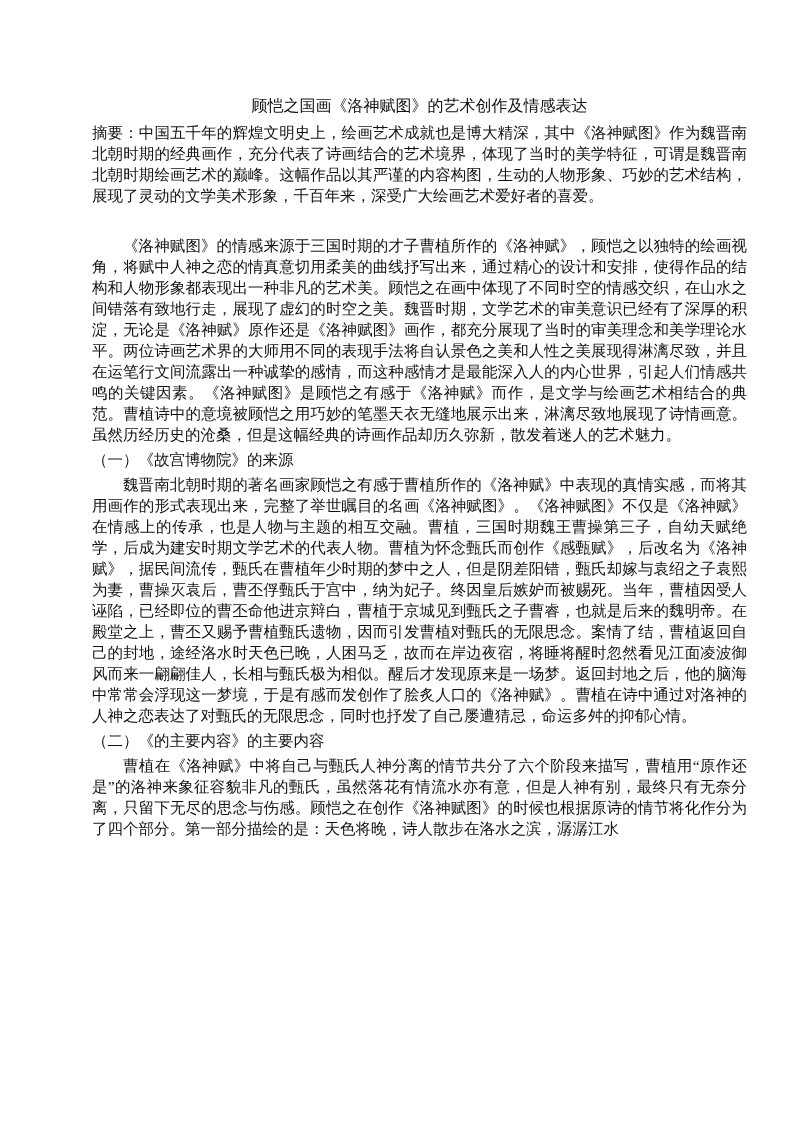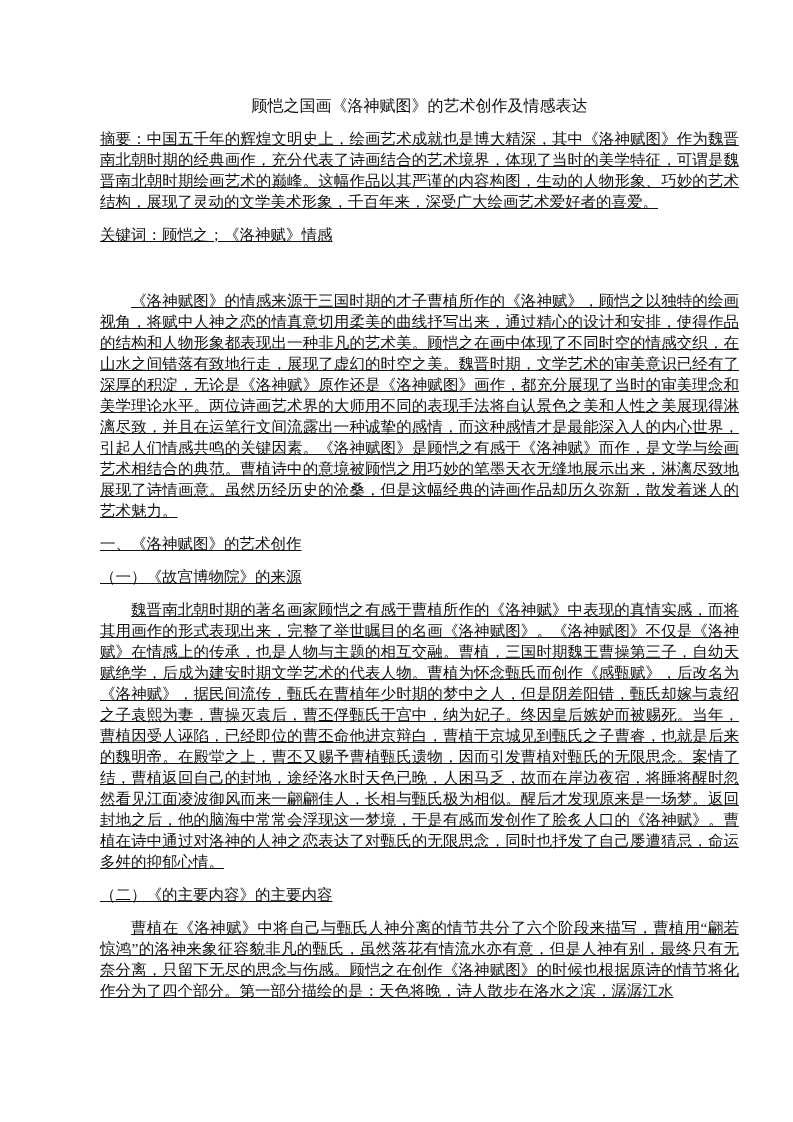--- a/index.html
+++ b/index.html
@@ -20,24 +20,23 @@
     color: #111111;
     overflow: hidden;
   }
   .doc-title {
     text-align: center;
     font-weight: normal;
     font-size: 16px;
     margin: 0 0 6px 0;
   }
   p {
-    margin: 12px;
+    margin: 4px;
     text-align: justify;
     text-justify: inter-ideograph;
-    text-decoration: underline;
   }
   .no-indent {
     text-indent: 0;
   }
   .indent {
     text-indent: 2em;
   }
   .blank-line {
     height: 21px;
   }
@@ -48,30 +47,28 @@
 </style>
 </head>
 <body>
 
 <div class="page">
 
   <h1 class="doc-title">顾恺之国画《洛神赋图》的艺术创作及情感表达</h1>
 
   <p class="no-indent">摘要：中国五千年的辉煌文明史上，绘画艺术成就也是博大精深，其中《洛神赋图》作为魏晋南北朝时期的经典画作，充分代表了诗画结合的艺术境界，体现了当时的美学特征，可谓是魏晋南北朝时期绘画艺术的巅峰。这幅作品以其严谨的内容构图，生动的人物形象、巧妙的艺术结构，展现了灵动的文学美术形象，千百年来，深受广大绘画艺术爱好者的喜爱。</p>
 
-  <p class="no-indent">关键词：顾恺之；《洛神赋》情感</p>
 
   <div class="blank-line"></div>
 
   <p class="indent">《洛神赋图》的情感来源于三国时期的才子曹植所作的《洛神赋》，顾恺之以独特的绘画视角，将赋中人神之恋的情真意切用柔美的曲线抒写出来，通过精心的设计和安排，使得作品的结构和人物形象都表现出一种非凡的艺术美。顾恺之在画中体现了不同时空的情感交织，在山水之间错落有致地行走，展现了虚幻的时空之美。魏晋时期，文学艺术的审美意识已经有了深厚的积淀，无论是《洛神赋》原作还是《洛神赋图》画作，都充分展现了当时的审美理念和美学理论水平。两位诗画艺术界的大师用不同的表现手法将自认景色之美和人性之美展现得淋漓尽致，并且在运笔行文间流露出一种诚挚的感情，而这种感情才是最能深入人的内心世界，引起人们情感共鸣的关键因素。《洛神赋图》是顾恺之有感于《洛神赋》而作，是文学与绘画艺术相结合的典范。曹植诗中的意境被顾恺之用巧妙的笔墨天衣无缝地展示出来，淋漓尽致地展现了诗情画意。虽然历经历史的沧桑，但是这幅经典的诗画作品却历久弥新，散发着迷人的艺术魅力。</p>
 
-  <p class="heading">一、《洛神赋图》的艺术创作</p>
 
 
   <p class="heading">（一）《故宫博物院》的来源</p>
 
   <p class="indent">魏晋南北朝时期的著名画家顾恺之有感于曹植所作的《洛神赋》中表现的真情实感，而将其用画作的形式表现出来，完整了举世瞩目的名画《洛神赋图》。《洛神赋图》不仅是《洛神赋》在情感上的传承，也是人物与主题的相互交融。曹植，三国时期魏王曹操第三子，自幼天赋绝学，后成为建安时期文学艺术的代表人物。曹植为怀念甄氏而创作《感甄赋》，后改名为《洛神赋》，据民间流传，甄氏在曹植年少时期的梦中之人，但是阴差阳错，甄氏却嫁与袁绍之子袁熙为妻，曹操灭袁后，曹丕俘甄氏于宫中，纳为妃子。终因皇后嫉妒而被赐死。当年，曹植因受人诬陷，已经即位的曹丕命他进京辩白，曹植于京城见到甄氏之子曹睿，也就是后来的魏明帝。在殿堂之上，曹丕又赐予曹植甄氏遗物，因而引发曹植对甄氏的无限思念。案情了结，曹植返回自己的封地，途经洛水时天色已晚，人困马乏，故而在岸边夜宿，将睡将醒时忽然看见江面凌波御风而来一翩翩佳人，长相与甄氏极为相似。醒后才发现原来是一场梦。返回封地之后，他的脑海中常常会浮现这一梦境，于是有感而发创作了脍炙人口的《洛神赋》。曹植在诗中通过对洛神的人神之恋表达了对甄氏的无限思念，同时也抒发了自己屡遭猜忌，命运多舛的抑郁心情。</p>
 
   <p class="heading">（二）《的主要内容》的主要内容</p>
 
-  <p class="indent">曹植在《洛神赋》中将自己与甄氏人神分离的情节共分了六个阶段来描写，曹植用“翩若惊鸿”的洛神来象征容貌非凡的甄氏，虽然落花有情流水亦有意，但是人神有别，最终只有无奈分离，只留下无尽的思念与伤感。顾恺之在创作《洛神赋图》的时候也根据原诗的情节将化作分为了四个部分。第一部分描绘的是：天色将晚，诗人散步在洛水之滨，潺潺江水</p>
+  <p class="indent">曹植在《洛神赋》中将自己与甄氏人神分离的情节共分了六个阶段来描写，曹植用“原作还是”的洛神来象征容貌非凡的甄氏，虽然落花有情流水亦有意，但是人神有别，最终只有无奈分离，只留下无尽的思念与伤感。顾恺之在创作《洛神赋图》的时候也根据原诗的情节将化作分为了四个部分。第一部分描绘的是：天色将晚，诗人散步在洛水之滨，潺潺江水</p>
 
 </div>
 
 </body></html>

